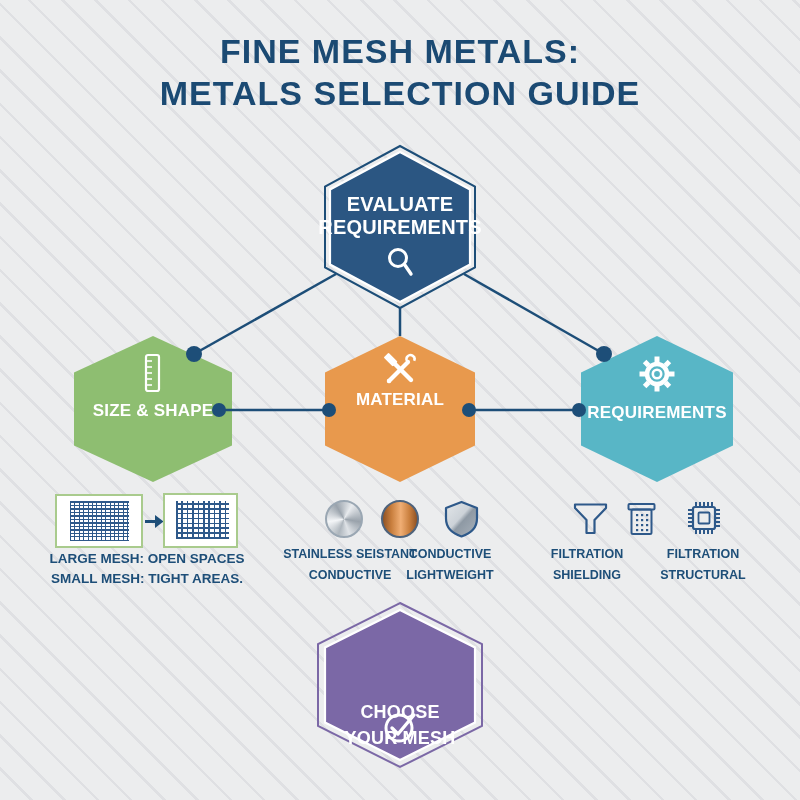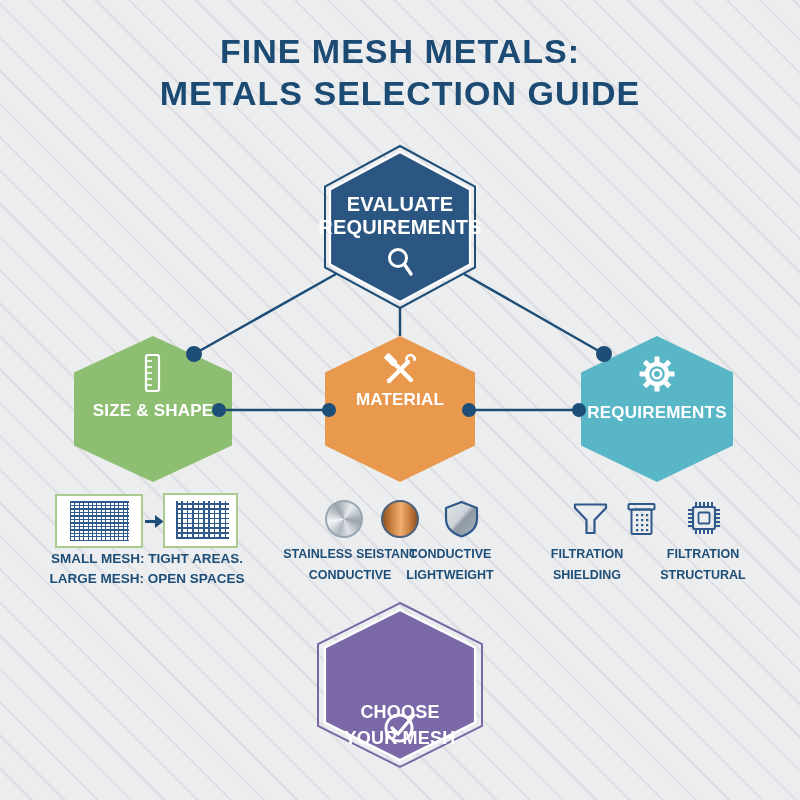--- a/index.html
+++ b/index.html
@@ -158,22 +158,22 @@
     <div class="mesh-grid grid-fine" style="left:13px;top:5px;width:59px;height:40px;"></div>
   </div>
   <svg class="abs" style="left:144px;top:513px;" width="20" height="17" viewBox="0 0 20 17">
     <line x1="1" y1="8.5" x2="12" y2="8.5" stroke="#1d4e78" stroke-width="3"></line>
     <polygon points="11,2 19.5,8.5 11,15" fill="#1d4e78"></polygon>
   </svg>
   <div class="abs mesh-box" style="left:163px;top:493px;width:71px;height:51px;">
     <div class="mesh-grid grid-coarse" style="left:11px;top:6px;width:53px;height:38px;"></div>
   </div>
   <div class="abs caption cap-left" style="left:32px;top:549px;width:230px;">
+    <div>LARGE MESH: OPEN SPACES</div>
     <div>SMALL MESH: TIGHT AREAS.</div>
-    <div>LARGE MESH: OPEN SPACES</div>
   </div>
 
   <div class="abs disc disc-silver" style="left:325px;top:500px;"></div>
   <div class="abs disc disc-copper" style="left:381px;top:500px;"></div>
   <svg class="abs" style="left:444px;top:500px;" width="35" height="38" viewBox="0 0 35 38">
     <defs>
       <linearGradient id="shieldGrad" x1="0" y1="0" x2="1" y2="1">
         <stop offset="0" stop-color="#e3e7ea"></stop>
         <stop offset="0.45" stop-color="#ccd2d8"></stop>
         <stop offset="0.55" stop-color="#8e99a4"></stop>

